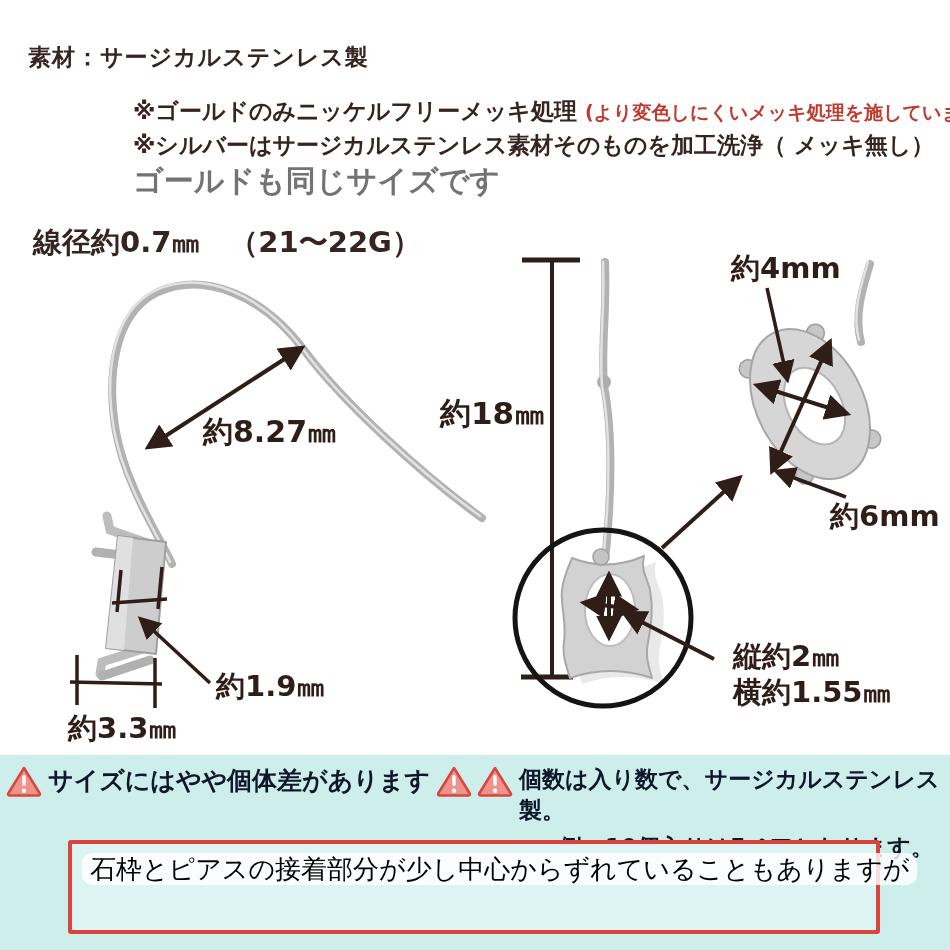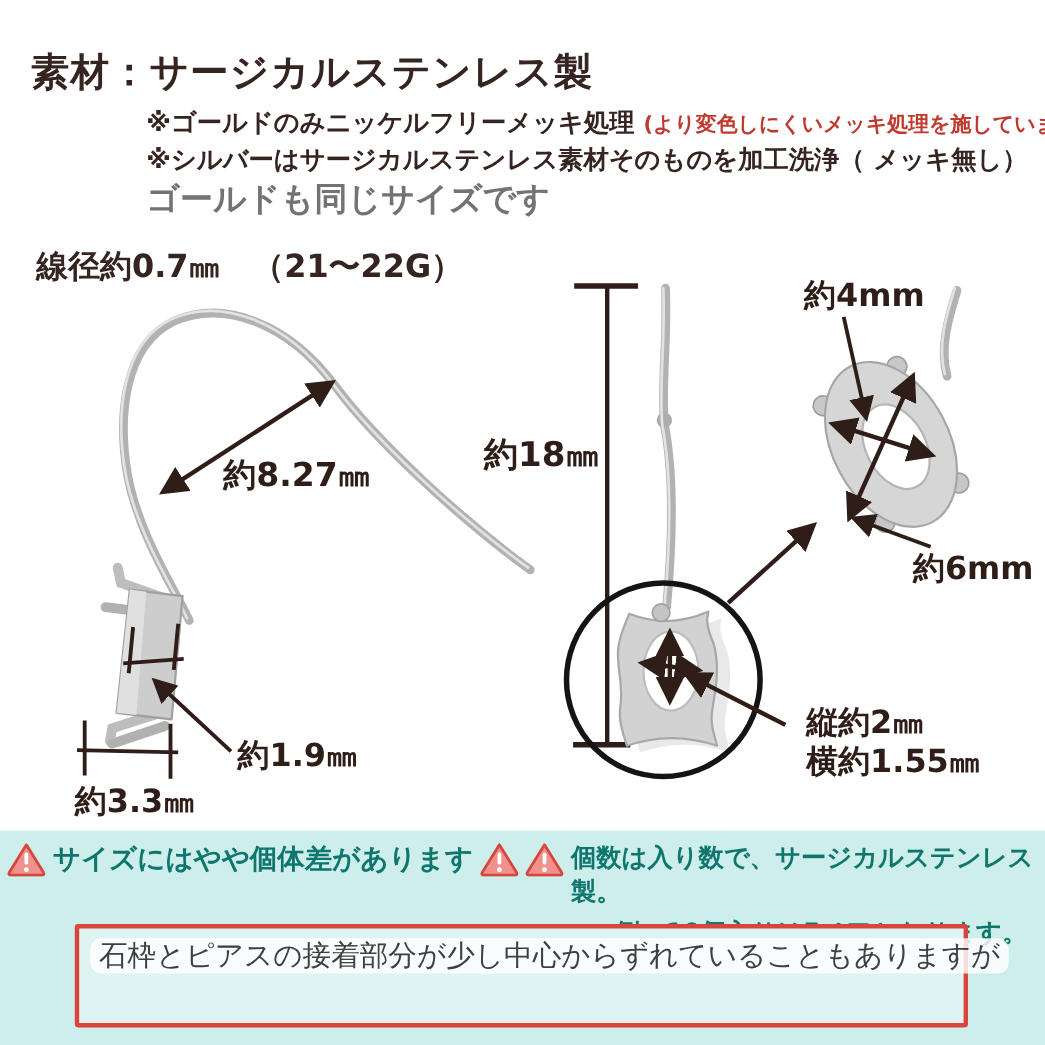--- a/index.html
+++ b/index.html
@@ -1,44 +1,44 @@
 <!DOCTYPE html>
 <html><head>
 <meta charset="utf-8">
 <style>
   html,body{margin:0;padding:0;background:#ffffff;}
   .canvas{
     position:relative;width:950px;height:950px;background:#ffffff;overflow:hidden;
     font-family:"DejaVu Sans","Liberation Sans",sans-serif;color:#35241f;
   }
   .abs{position:absolute;white-space:nowrap;}
-  .title{left:28px;top:42px;font-size:35px;font-weight:bold;letter-spacing:1px;}
+  .title{left:28px;top:42px;font-size:23px;font-weight:bold;letter-spacing:1px;}
   .note1{left:133px;top:96px;font-size:23px;font-weight:bold;}
   .note1 .red-paren{color:#c0392e;font-size:19px;font-weight:bold;}
   .note2{left:133px;top:130px;font-size:23px;font-weight:bold;}
   .gold-note{left:133px;top:161px;font-size:30px;font-weight:bold;color:#737373;}
   .wire-spec{left:33px;top:223px;font-size:29px;font-weight:bold;}
 
   .diagram-svg{position:absolute;left:0;top:218px;width:950px;height:540px;}
   .diagram-svg text{font-family:"DejaVu Sans","Liberation Sans",sans-serif;font-weight:bold;fill:#2f1d17;}
   .dim{stroke:#2f1d17;stroke-width:4;fill:none;}
   .dimthin{stroke:#2f1d17;stroke-width:3.5;fill:none;}
   .wire{stroke:#b2b2b2;stroke-width:8;fill:none;stroke-linecap:round;}
   .wirehl{stroke:#e2e2e2;stroke-width:2.5;fill:none;stroke-linecap:round;}
 
   .footer{position:absolute;left:0;top:755px;width:950px;height:195px;background:#cdeeeb;}
-  .warn{position:absolute;display:flex;align-items:flex-start;gap:6px;font-weight:bold;color:#0f766e;}
+  .warn{position:absolute;display:flex;align-items:flex-start;gap:6px;font-weight:bold;color:#0f172a;}
   .warn svg{flex:0 0 auto;margin-top:1px;}
   .warn1{left:6px;top:9px;font-size:25px;}
   .warn2{left:477px;top:9px;font-size:23px;}
   .warn2 .l2{padding-left:40px;margin-top:6px;}
   .notice-box{
     position:absolute;left:68px;top:85px;width:812px;height:94px;box-sizing:border-box;
     border:4px solid #d9453c;border-radius:3px;background:#ddf4f2;padding:5px 10px;
-    font-size:26px;color:#404040;
+    font-size:26px;color:#000000;
   }
   .notice-box .line{line-height:41px;white-space:nowrap;}
   .notice-box .hl{background:rgba(255,255,255,.82);border-radius:10px;padding:1px 8px;}
 </style>
 </head>
 <body>
 
 <div class="canvas">
 
   <div class="abs title">素材：サージカルステンレス製</div>

